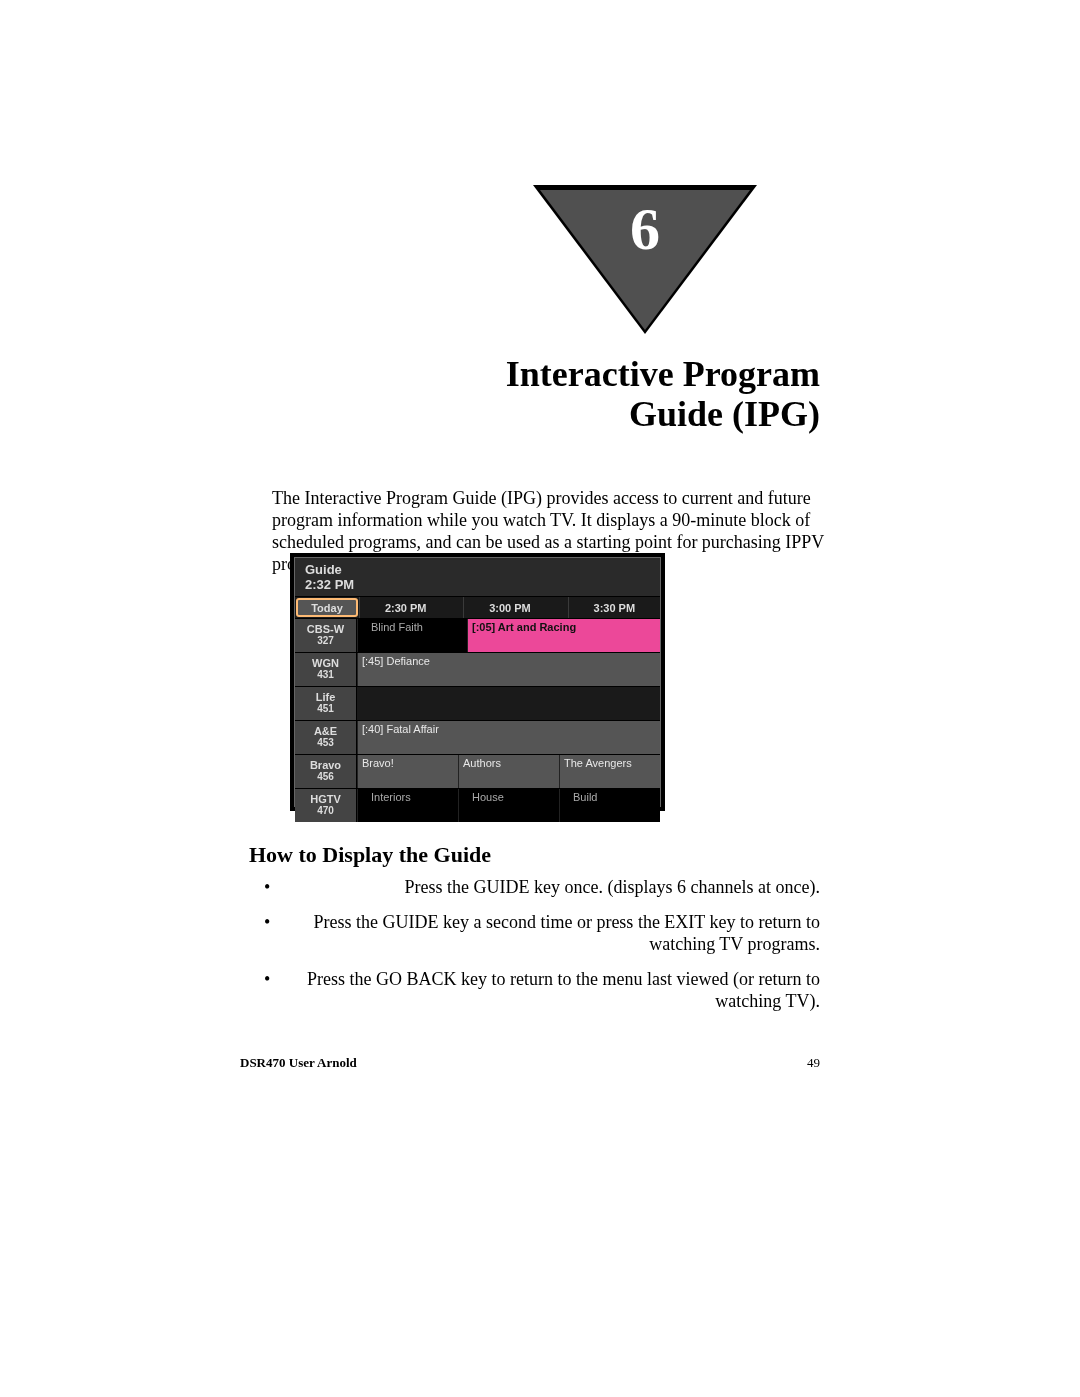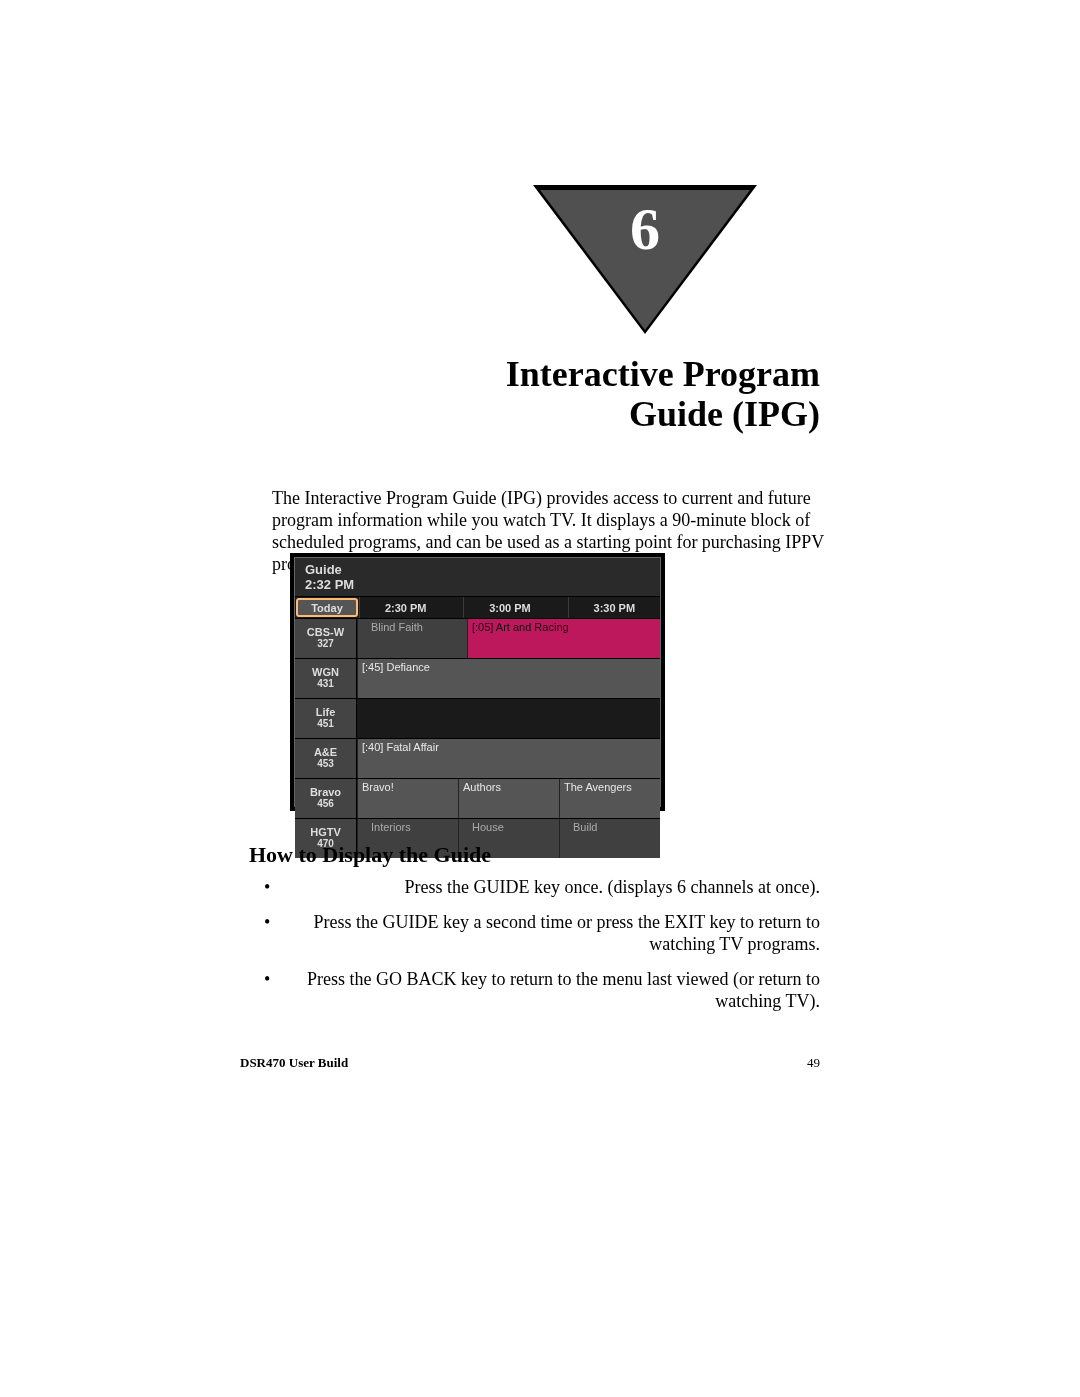--- a/index.html
+++ b/index.html
@@ -94,21 +94,21 @@
   }
   .guide-spacer { height: 4px; background: #1a1a1a; }
   .guide-grid {
     flex: 1;
     display: flex;
     flex-direction: column;
     background: #1a1a1a;
   }
   .guide-row {
     display: flex;
-    height: 40px;
+    height: 34px;
     border-top: 1px solid #000;
   }
   .guide-row.time-row { height: 22px; }
   .ch-label {
     width: 62px;
     background: #444;
     border-right: 1px solid #000;
     display: flex;
     flex-direction: column;
     align-items: center;
@@ -165,23 +165,23 @@
   }
   .prog::after{
     content:"";
     position:absolute;
     right:-6px; top:0;
     width:0;height:0;
     border-top: 15px solid transparent;
     border-bottom: 15px solid transparent;
     border-left: 6px solid #555;
   }
-  .prog.dim { background: #404040; color: #aaa; padding-left: 13px; }
+  .prog.dim { background: #000000; color: #aaa; padding-left: 13px; }
   .prog.dim::after { border-left-color:#3e3e3e;}
-  .prog.hilite { background: #be185d; color: #111; font-weight: normal; }
+  .prog.hilite { background: #ec4899; color: #111; font-weight: bold; }
   .prog.hilite::after{ border-left-color:#999;}
   .prog.w1 { flex: 1; }
   .prog.w2 { flex: 2; }
   .prog.w3 { flex: 3; }
 
   
   .section-heading {
     position: absolute;
     top: 842px;
     left: 249px;
@@ -320,17 +320,17 @@
 
   <div class="section-heading">How to Display the Guide</div>
 
   <ul class="bullets" id="bullets">
       <li>Press the GUIDE key once. (displays 6 channels at once).</li>
       <li>Press the GUIDE key a second time or press the EXIT key to return to watching TV programs.</li>
       <li>Press the GO BACK key to return to the menu last viewed (or return to watching TV).</li>
     </ul>
 
   <div class="footer">
-    <span class="ft-left">DSR470 User Build</span>
+    <span class="ft-left">DSR470 User Arnold</span>
     <span class="ft-right">49</span>
   </div>
 
 </div>
 
 </body></html>

